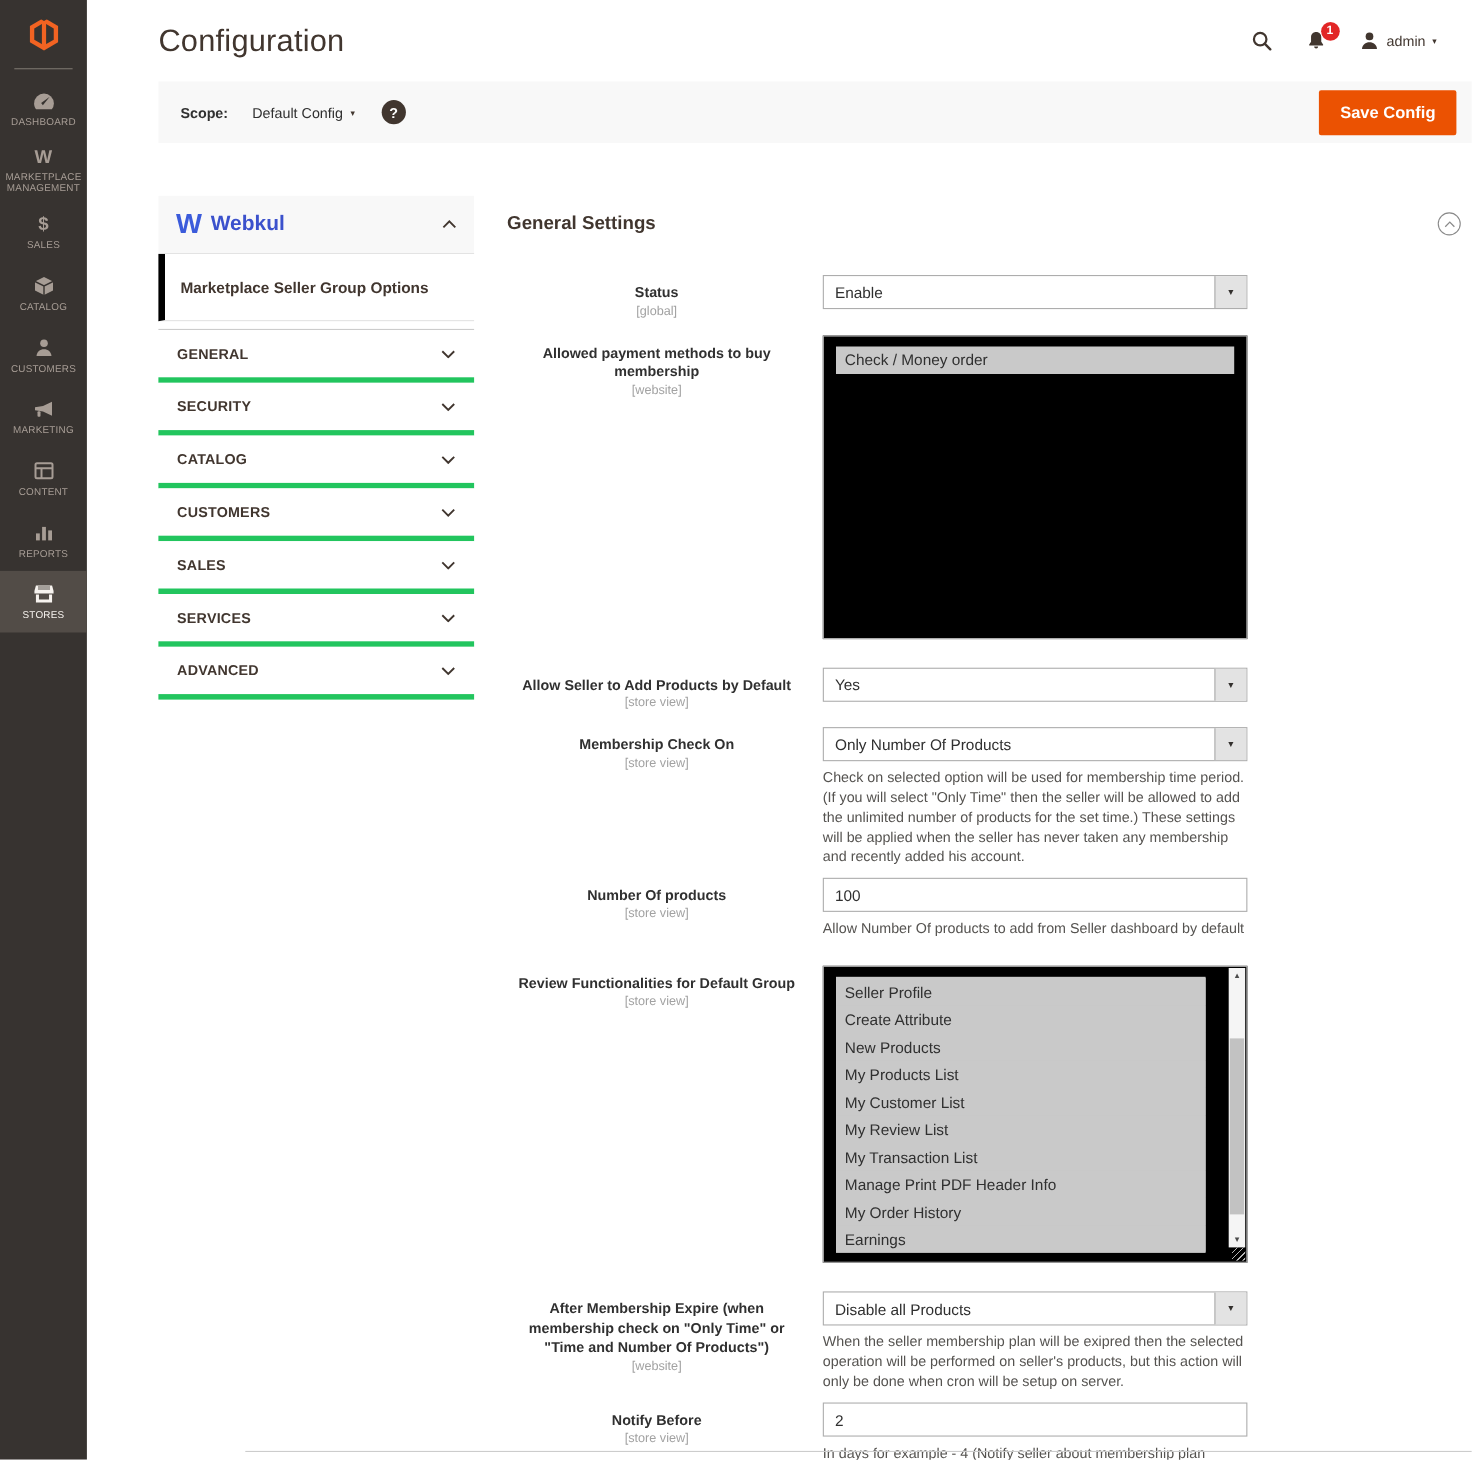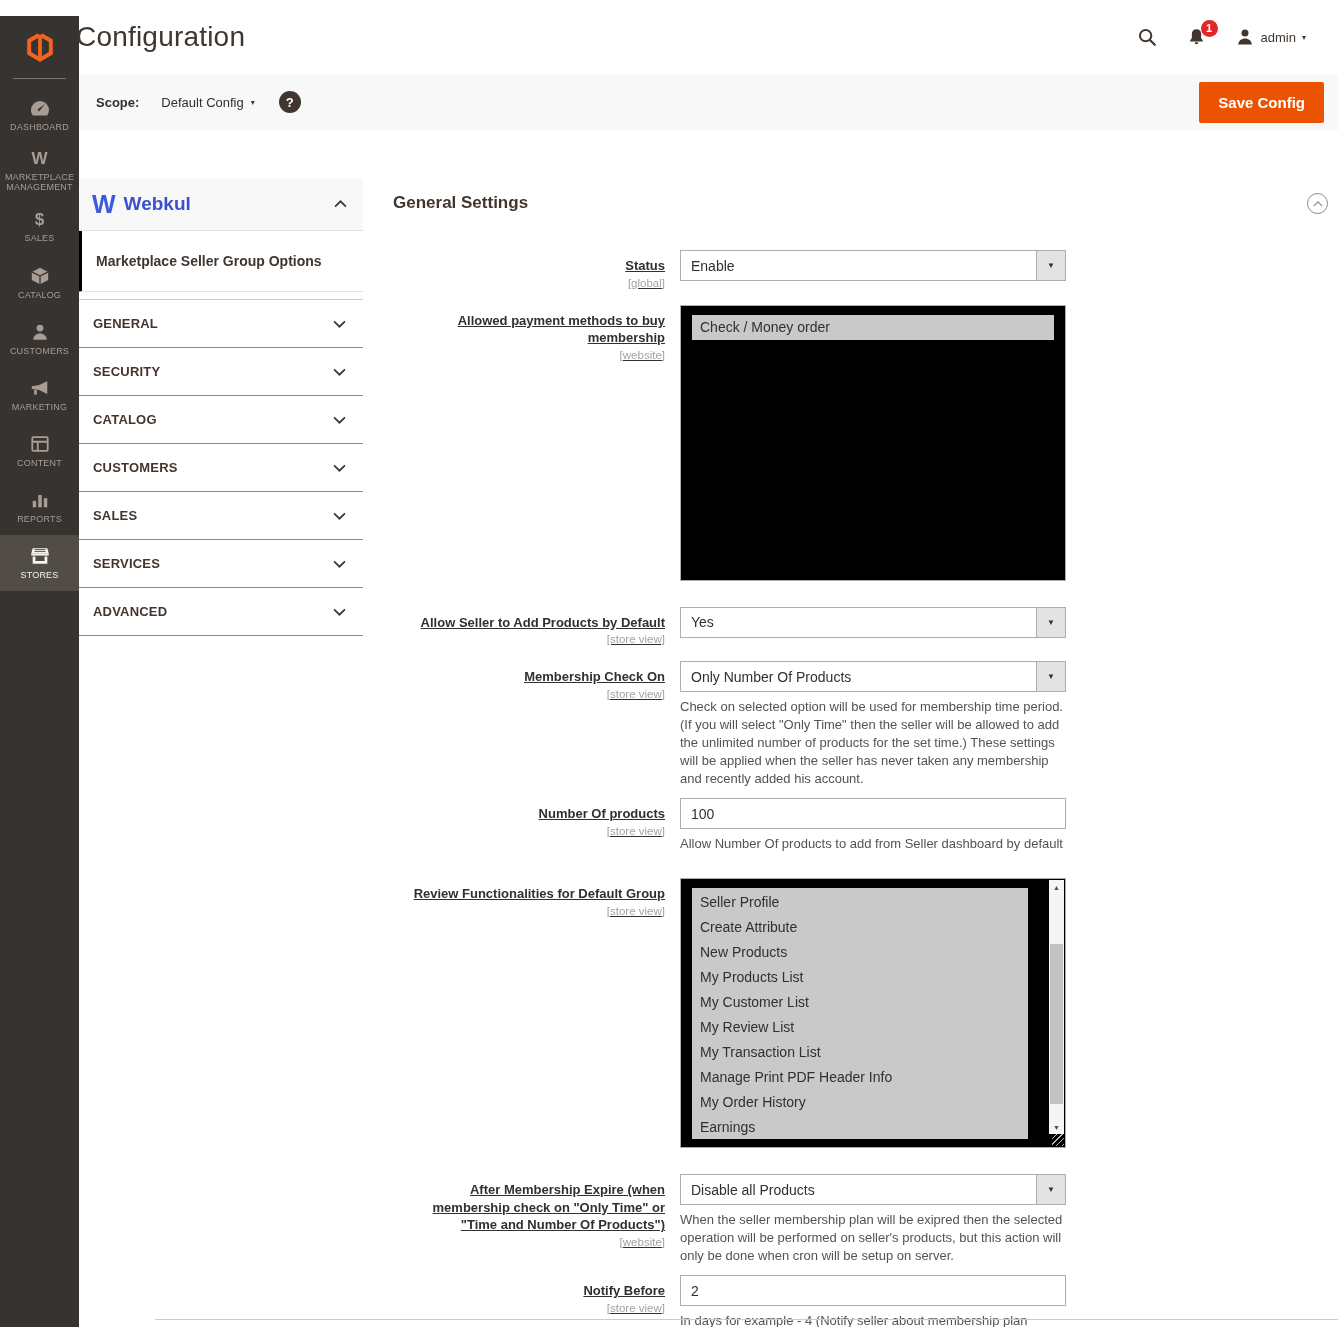--- a/index.html
+++ b/index.html
@@ -4,32 +4,32 @@
 <style>
   * { margin:0; padding:0; box-sizing:border-box; }
   html,body { width:1338px; height:1327px; }
   body {
     font-family:"Liberation Sans", sans-serif;
     background:#ffffff; color:#303030;
     position:relative; overflow:hidden;
   }
 
   
-  .sidebar { position:absolute; left:0; top:16px; bottom:0; width:79px; background:#373330; z-index:5; }
+  .sidebar { position:absolute; left:0; top:0; bottom:0; width:79px; background:#373330; z-index:5; }
   .m-logo { height:62px; display:flex; align-items:center; justify-content:center; cursor:pointer; }
   .logo-divider { height:1px; background:#7c756e; margin:0 13px 8px; }
   .nav-item { height:56px; display:flex; flex-direction:column; align-items:center; justify-content:center;
               gap:4px; color:#a79d95; cursor:pointer; text-align:center; }
   .nav-item svg, .nav-item .glyph-icon { flex:0 0 auto; }
   .nav-item .glyph-icon { font-size:17px; font-weight:800; line-height:18px; }
   .nav-label { font-size:9px; line-height:1.15; letter-spacing:.2px; padding:0 2px; }
   .nav-item.active { background:#524c47; color:#f7f3ef; }
 
   
-  .page { margin-left:49px; height:100%; position:relative; }
+  .page { margin-left:117px; height:100%; position:relative; }
 
   .page-header { height:74px; display:flex; align-items:center; justify-content:space-between; padding:0 32px 0 27px; }
   .page-title { font-size:28px; font-weight:400; color:#41362f; letter-spacing:.2px; }
   .header-actions { display:flex; align-items:center; gap:28px; }
   .icon-btn { cursor:pointer; position:relative; display:flex; align-items:center; }
   .badge { position:absolute; top:-7px; right:-11px; min-width:17px; height:17px; padding:0 4px;
            background:#e22626; color:#fff; font-size:11px; font-weight:700; border-radius:9px;
            display:flex; align-items:center; justify-content:center; }
   .user-box { display:flex; align-items:center; gap:6px; cursor:pointer; }
   .user-name { font-size:13px; color:#41362f; }
@@ -52,33 +52,33 @@
   .webkul-head { display:flex; align-items:center; background:#f8f8f8; border-bottom:1px solid #e3e3e3;
                  padding:13px 16px; cursor:pointer; }
   .webkul-w { font-size:25px; font-weight:800; color:#3b5bdb; line-height:26px; }
   .webkul-name { font-size:19px; font-weight:700; color:#3b51cc; margin-left:8px; }
   .webkul-head .chev { margin-left:auto; }
   .nav-link { padding:22px 18px; background:#f8f8f8; border-bottom:1px solid #e3e3e3;
               font-size:14px; color:#41362f; cursor:pointer; }
   .nav-link.active { background:#fff; border-left:6px solid #000000; font-weight:700; padding-left:14px; }
   .accordion { margin-top:7px; border-top:1px solid #cccccc; }
   .acc-item { height:48px; display:flex; align-items:center; justify-content:space-between; padding:0 17px;
-              border-bottom:1px solid #22c55e; font-size:13px; font-weight:700; color:#41362f;
+              border-bottom:5px solid #22c55e; font-size:13px; font-weight:700; color:#41362f;
               letter-spacing:.2px; cursor:pointer; background:#fff; }
 
   
   .form-area { flex:1; padding-left:30px; position:relative; padding-top:15px; }
   .section-head { display:flex; align-items:flex-start; justify-content:space-between; margin-bottom:36px; }
   .section-title { font-size:17px; font-weight:600; color:#41362f; }
   .collapse-btn { width:21px; height:21px; border:1px solid #8a8a8a; border-radius:50%;
                   display:flex; align-items:center; justify-content:center; cursor:pointer; margin-right:2px; }
 
   .form-row { display:flex; margin-bottom:26px; }
   .mb16 { margin-bottom:16px; } .mb10 { margin-bottom:10px; } .mb25 { margin-bottom:25px; }
-  .lbl { width:287px; flex:0 0 287px; text-align:right; padding-right:15px; padding-top:7px;text-decoration:underline; }
+  .lbl { width:287px; flex:0 0 287px; text-align:center; padding-right:15px; padding-top:7px; }
   .lbl-main { font-size:13px; font-weight:700; color:#303030; line-height:1.35; }
   .lbl-scope { font-size:11.5px; color:#a2a2a2; margin-top:2px; }
   .fld { width:386px; flex:0 0 386px; }
 
   .select { position:relative; height:31px; border:1px solid #adadad; background:#fff;
             display:flex; align-items:center; padding:0 40px 0 10px; font-size:14px; color:#303030; cursor:pointer; }
   .select-arrow { position:absolute; right:0; top:0; bottom:0; width:29px; background:#e3e3e3;
                   border-left:1px solid #adadad; display:flex; align-items:center; justify-content:center;
                   font-size:8px; color:#33302e; }
   .text-input { width:100%; height:31px; border:1px solid #adadad; padding:0 10px; font-size:14px;

